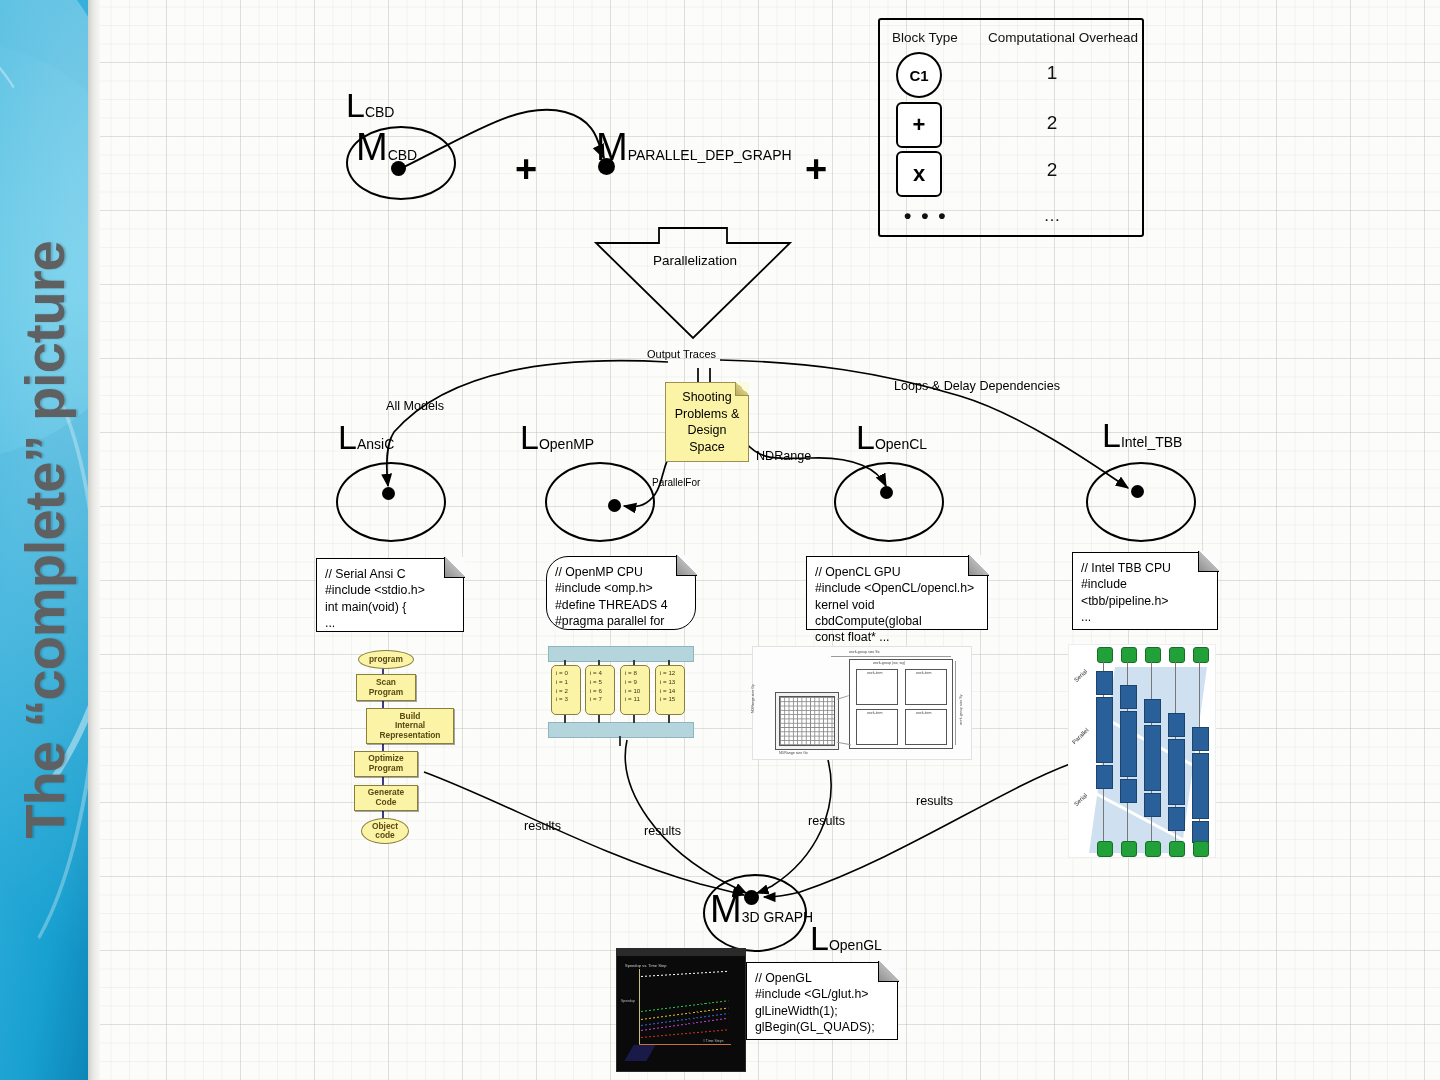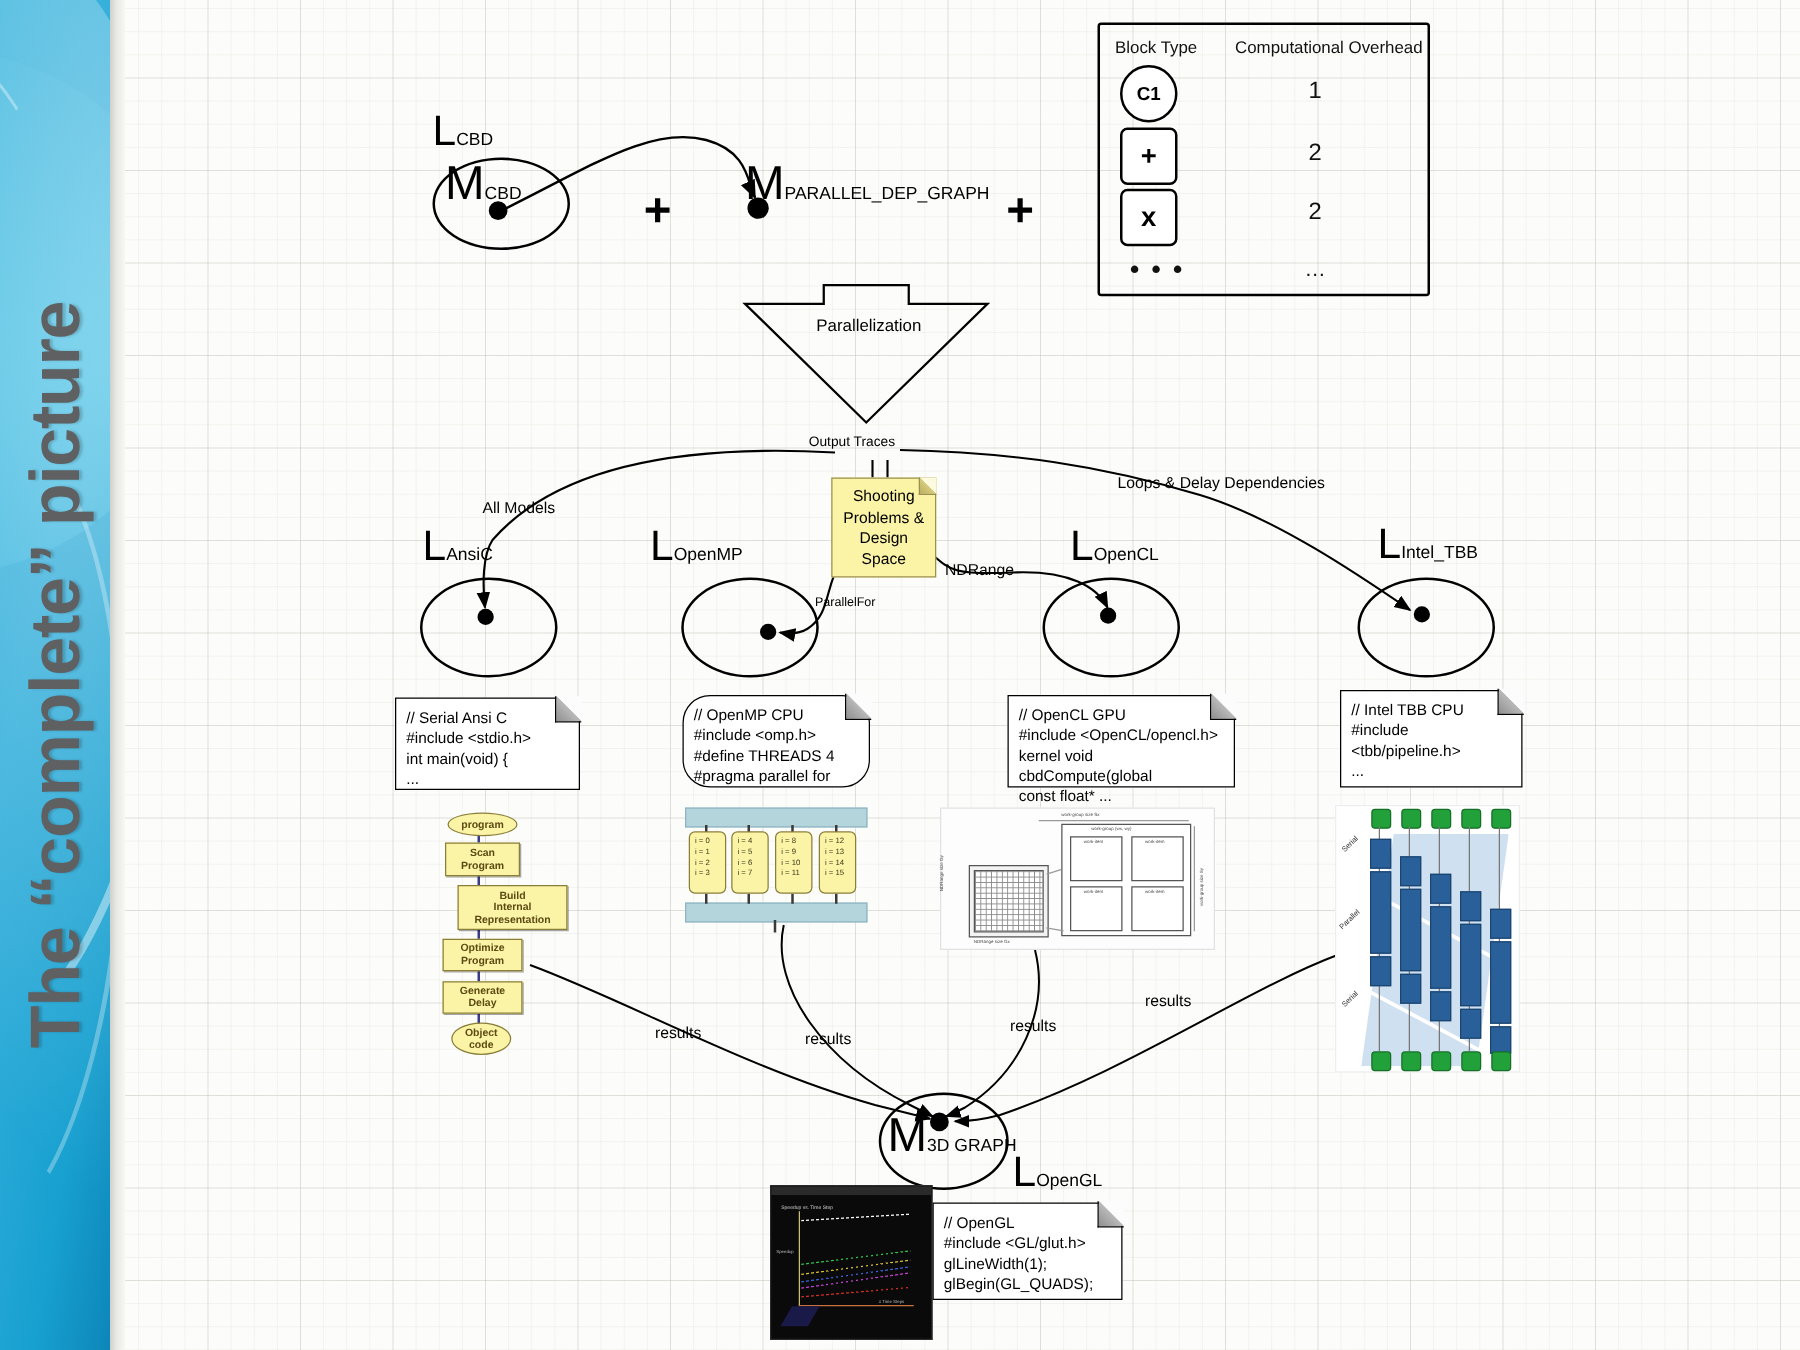--- a/index.html
+++ b/index.html
@@ -245,21 +245,21 @@
   <div class="fcconn" style="left:48px;top:16px;height:168px;"></div>
   <div class="fcell" style="left:24px;top:2px;width:54px;height:17px;">program</div>
   <div class="fcbox" style="left:22px;top:26px;width:58px;height:25px;white-space:pre-line;">Scan
 Program</div>
   <div class="fcbox" style="left:8px;top:60px;width:86px;height:34px;white-space:pre-line;margin-left:24px;">Build
 Internal
 Representation</div>
   <div class="fcbox" style="left:20px;top:103px;width:62px;height:24px;white-space:pre-line;">Optimize
 Program</div>
   <div class="fcbox" style="left:20px;top:137px;width:62px;height:24px;white-space:pre-line;">Generate
-Delay</div>
+Code</div>
   <div class="fcell" style="left:27px;top:170px;width:46px;height:24px;white-space:pre-line;">Object
 code</div>
 </div>
 
 <div id="omp">
   <div class="ompbar" style="top:0;"></div>
   <div class="ompbar" style="top:76px;"></div>
   <div class="ompleg" style="left:16px;top:14px;height:6px;"></div>
   <div class="ompleg" style="left:50px;top:14px;height:6px;"></div>
   <div class="ompleg" style="left:85px;top:14px;height:6px;"></div>

